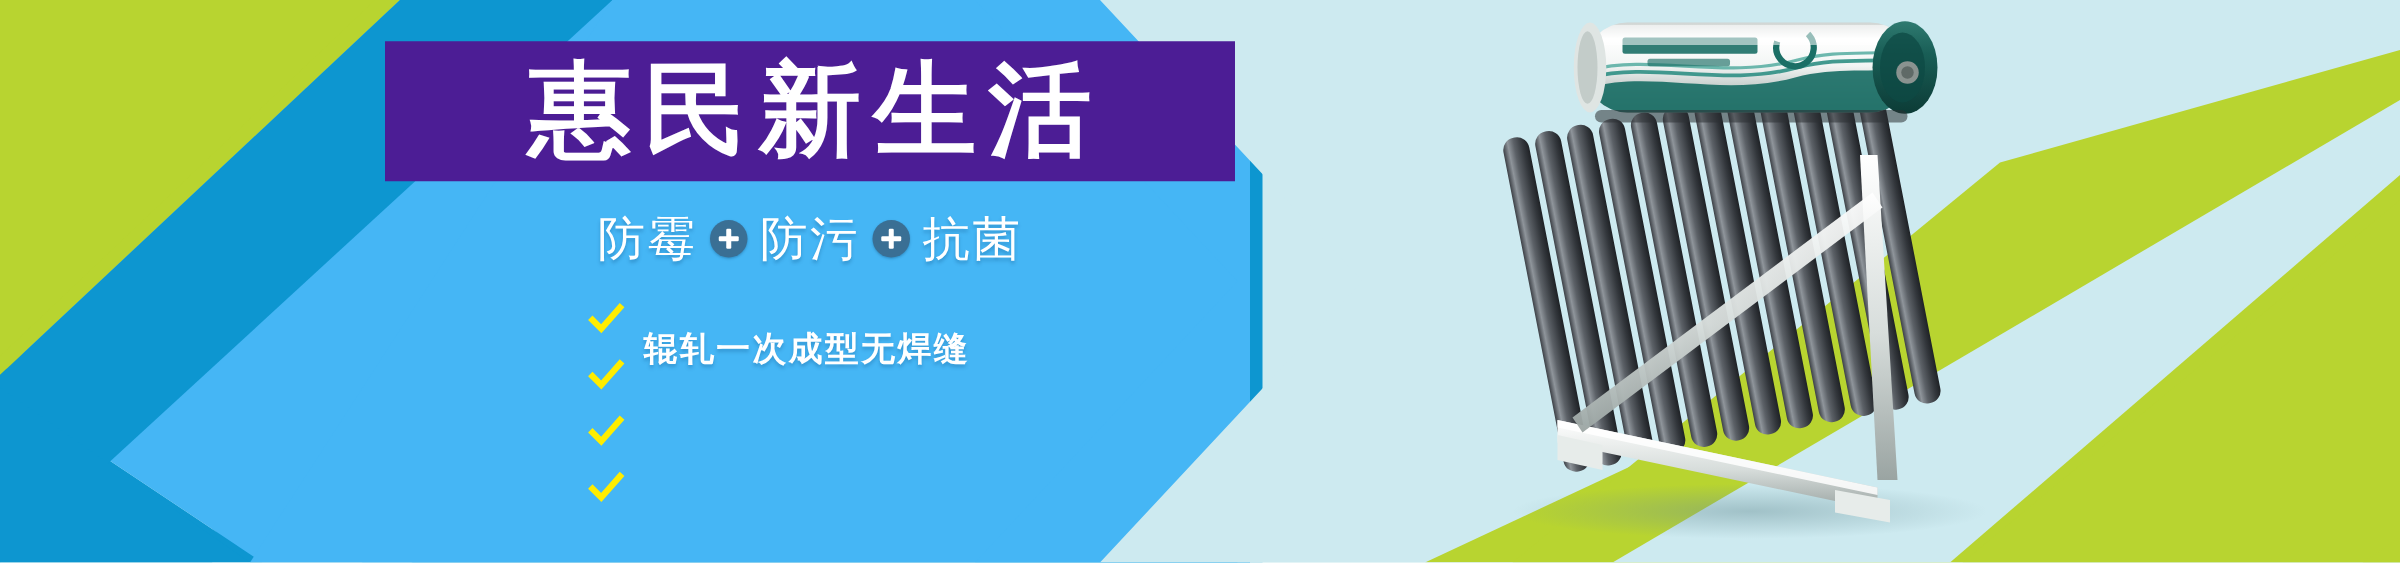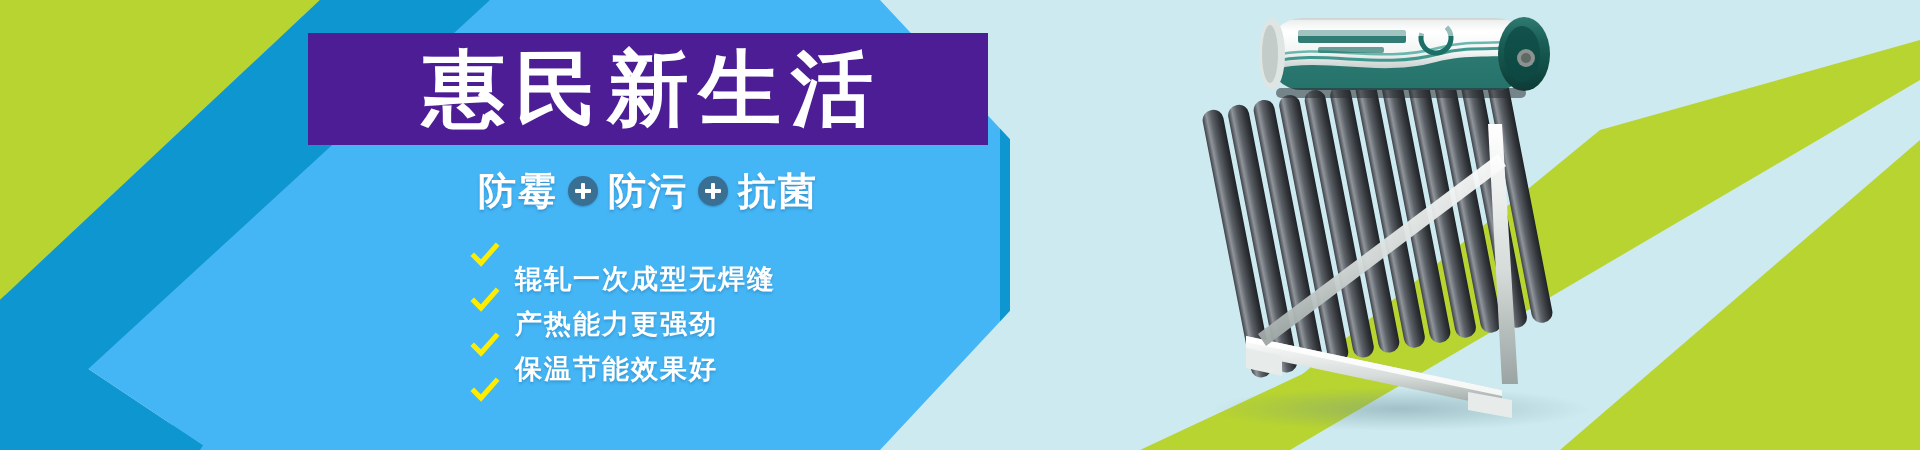--- a/index.html
+++ b/index.html
@@ -56,21 +56,21 @@
     width: 680px;
     height: 46px;
     display: flex;
     align-items: center;
     justify-content: center;
     z-index: 6;
   }
   .subtitle-word {
     color: #ffffff;
     font-size: 38px;
-    font-weight: bold;
+    font-weight: normal;
     letter-spacing: 2px;
     line-height: 1;
     white-space: nowrap;
     text-shadow: 0 2px 3px rgba(0,60,110,0.28);
     font-family: "DejaVu Sans", "Liberation Sans", sans-serif;
   }
   .plus-sep {
     width: 30px;
     height: 30px;
     border-radius: 50%;
@@ -205,28 +205,26 @@
         <path d="M4 16 L11 23 L26 6" fill="none" stroke="#ffed00" stroke-width="5" stroke-linecap="square" stroke-linejoin="miter"></path>
       </svg>
       <span class="feature-label">辊轧一次成型无焊缝</span>
     </div>
 
 
     <div class="feature-item">
       <svg class="check-icon" viewBox="0 0 30 30">
         <path d="M4 16 L11 23 L26 6" fill="none" stroke="#ffed00" stroke-width="5" stroke-linecap="square" stroke-linejoin="miter"></path>
       </svg>
-      <span class="feature-label">产热能力更强劲</span>
     </div>
 
     <div class="feature-item">
       <svg class="check-icon" viewBox="0 0 30 30">
         <path d="M4 16 L11 23 L26 6" fill="none" stroke="#ffed00" stroke-width="5" stroke-linecap="square" stroke-linejoin="miter"></path>
       </svg>
-      <span class="feature-label">保温节能效果好</span>
     </div>
 
     <div class="feature-item">
       <svg class="check-icon" viewBox="0 0 30 30">
         <path d="M4 16 L11 23 L26 6" fill="none" stroke="#ffed00" stroke-width="5" stroke-linecap="square" stroke-linejoin="miter"></path>
       </svg>
     </div>
 
   </div>
 

